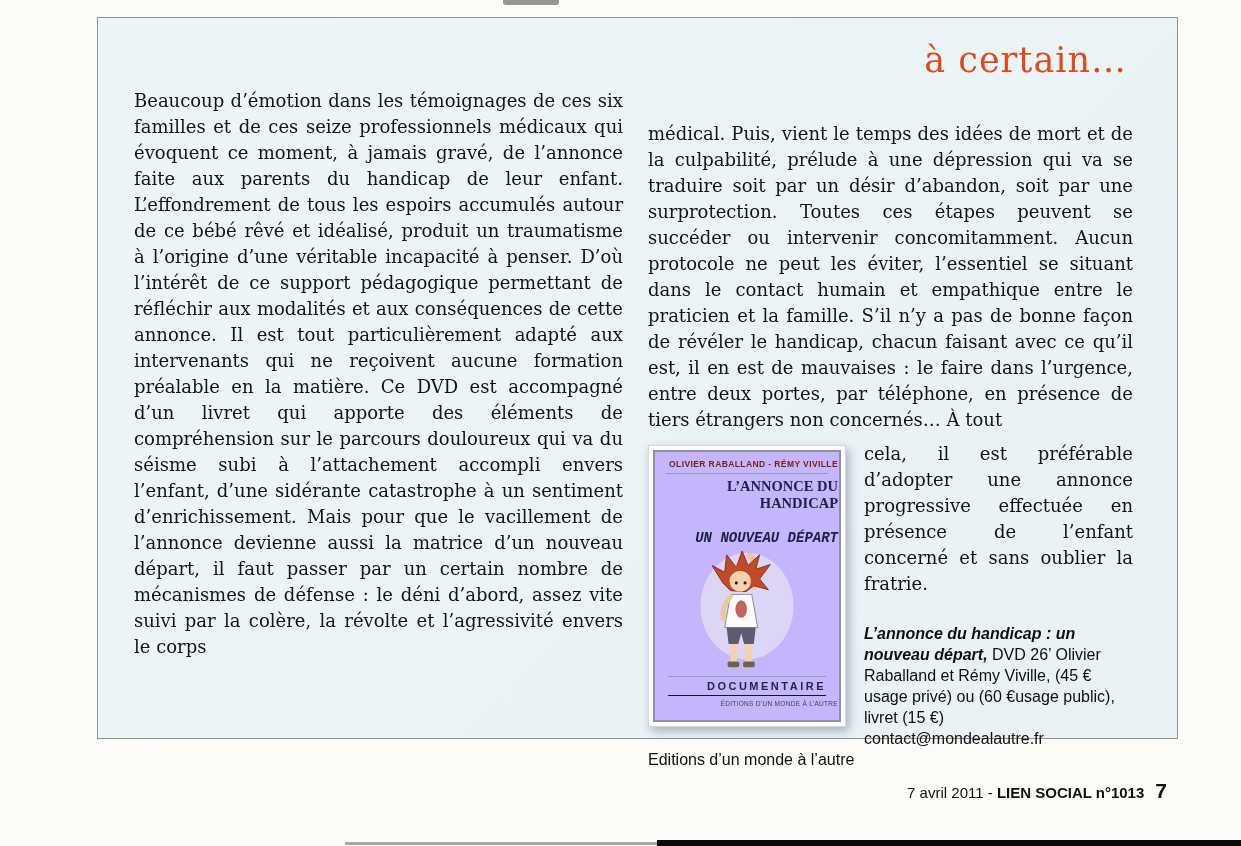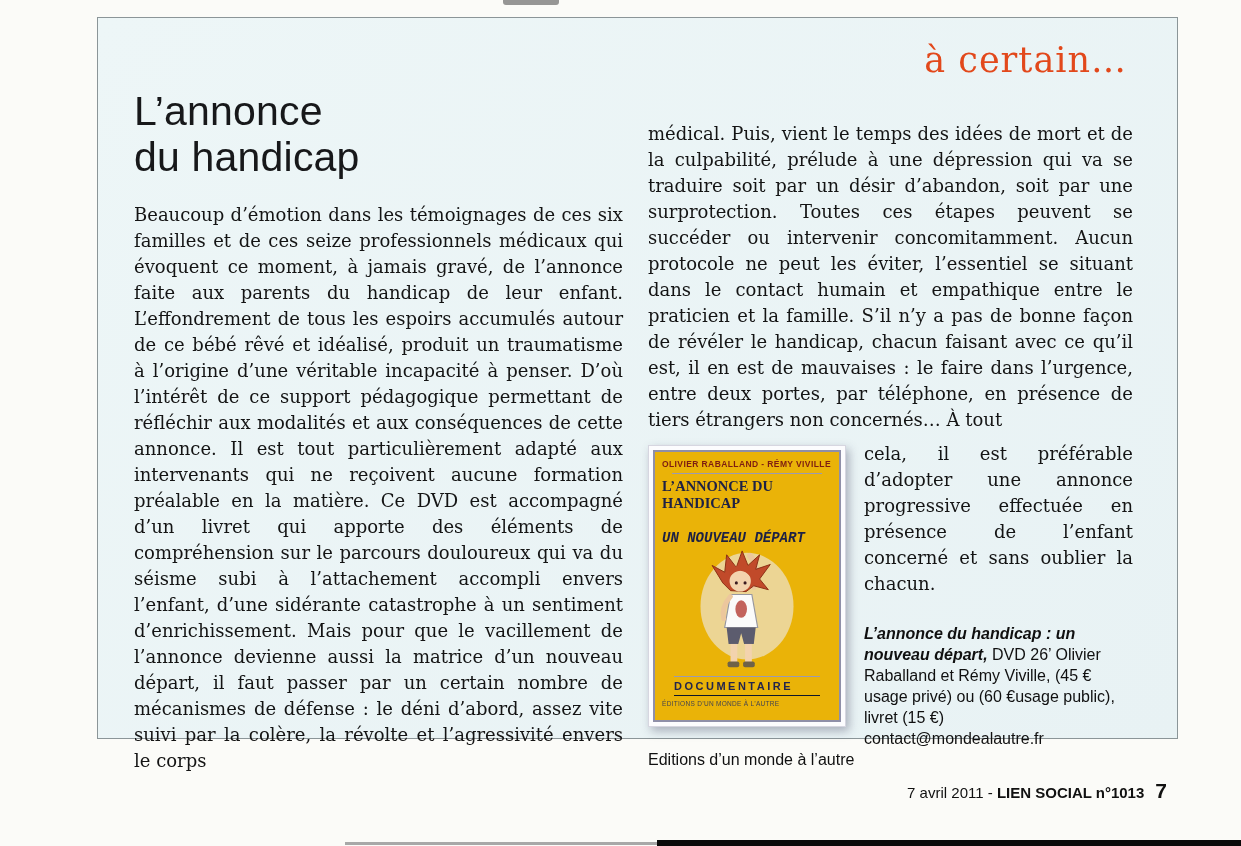--- a/index.html
+++ b/index.html
@@ -67,23 +67,23 @@
     float: left;
     width: 198px;
     margin: 4px 18px 6px 0;
     background: #fcfcfe;
     border: 1px solid #d6d6e0;
     padding: 4px;
     box-shadow: 3px 4px 9px rgba(50,50,80,.35);
   }
   .dvd-inner {
     border: 2px solid #8f8fa8;
-    background: #eab308;
-    padding: 7px 7px 5px;
-    text-align: left;
+    background: #c4b5fd;
+    padding: 7px 1px 5px;
+    text-align: right;
     min-height: 272px;
   }
   .dvd-authors {
     font-family: "Liberation Sans", sans-serif;
     font-weight: bold; font-size: 8.5px;
     letter-spacing: .4px; color: #7d1d12;
   }
   .dvd-rule { height: 1px; background: #9a9ab2; margin: 4px 10px; }
   .dvd-title {
     font-family: "Liberation Serif", serif;
@@ -135,24 +135,20 @@
 
   <div class="artifact artifact-top"></div>
 
   <div class="panel">
 
     <div class="section-label">à certain…</div>
 
     <div class="columns">
 
       <div class="col-left">
-        <h1 class="title">
-          <span class="title-line">L’annonce</span>
-          <span class="title-line">du handicap</span>
-        </h1>
         <p class="body-text">Beaucoup d’émotion dans les témoignages de ces six familles et de ces seize professionnels médicaux qui évoquent ce moment, à jamais gravé, de l’annonce faite aux parents du handicap de leur enfant. L’effondrement de tous les espoirs accumulés autour de ce bébé rêvé et idéalisé, produit un traumatisme à l’origine d’une véritable incapacité à penser. D’où l’intérêt de ce support pédagogique permettant de réfléchir aux modalités et aux conséquences de cette annonce. Il est tout particulièrement adapté aux intervenants qui ne reçoivent aucune formation préalable en la matière. Ce DVD est accompagné d’un livret qui apporte des éléments de compréhension sur le parcours douloureux qui va du séisme subi à l’attachement accompli envers l’enfant, d’une sidérante catastrophe à un sentiment d’enrichissement. Mais pour que le vacillement de l’annonce devienne aussi la matrice d’un nouveau départ, il faut passer par un certain nombre de mécanismes de défense : le déni d’abord, assez vite suivi par la colère, la révolte et l’agressivité envers le corps</p>
       </div>
 
       <div class="col-right">
         <p class="body-text part1">médical. Puis, vient le temps des idées de mort et de la culpabilité, prélude à une dépression qui va se traduire soit par un désir d’abandon, soit par une surprotection. Toutes ces étapes peuvent se succéder ou intervenir concomitamment. Aucun protocole ne peut les éviter, l’essentiel se situant dans le contact humain et empathique entre le praticien et la famille. S’il n’y a pas de bonne façon de révéler le handicap, chacun faisant avec ce qu’il est, il en est de mauvaises : le faire dans l’urgence, entre deux portes, par téléphone, en présence de tiers étrangers non concernés… À tout</p>
 
         <div class="wrap-section">
 
           <div class="dvd-cover">
             <div class="dvd-inner">
@@ -177,21 +173,21 @@
                   <rect x="53" y="99" width="7" height="19" fill="#f3d3ae"></rect>
                   <rect x="35" y="117" width="12" height="6" rx="2" fill="#6e6248"></rect>
                   <rect x="51" y="117" width="12" height="6" rx="2" fill="#6e6248"></rect>
                 </svg>
               </div>
               <div class="dvd-genre">DOCUMENTAIRE</div>
               <div class="dvd-publisher">ÉDITIONS D’UN MONDE À L’AUTRE</div>
             </div>
           </div>
 
-          <p class="body-text part2">cela, il est préférable d’adopter une annonce progressive effectuée en présence de l’enfant concerné et sans oublier la chacun.</p>
+          <p class="body-text part2">cela, il est préférable d’adopter une annonce progressive effectuée en présence de l’enfant concerné et sans oublier la fratrie.</p>
 
           <div class="caption">
             <p><span class="caption-bold">L’annonce du handicap : un nouveau départ,</span><span> DVD 26’ Olivier Raballand et Rémy Viville, (45 € usage privé) ou (60 €usage public), livret (15 €)</span></p>
             <div>contact@mondealautre.fr</div>
             <div>Editions d’un monde à l’autre</div>
           </div>
 
         </div>
       </div>
 

